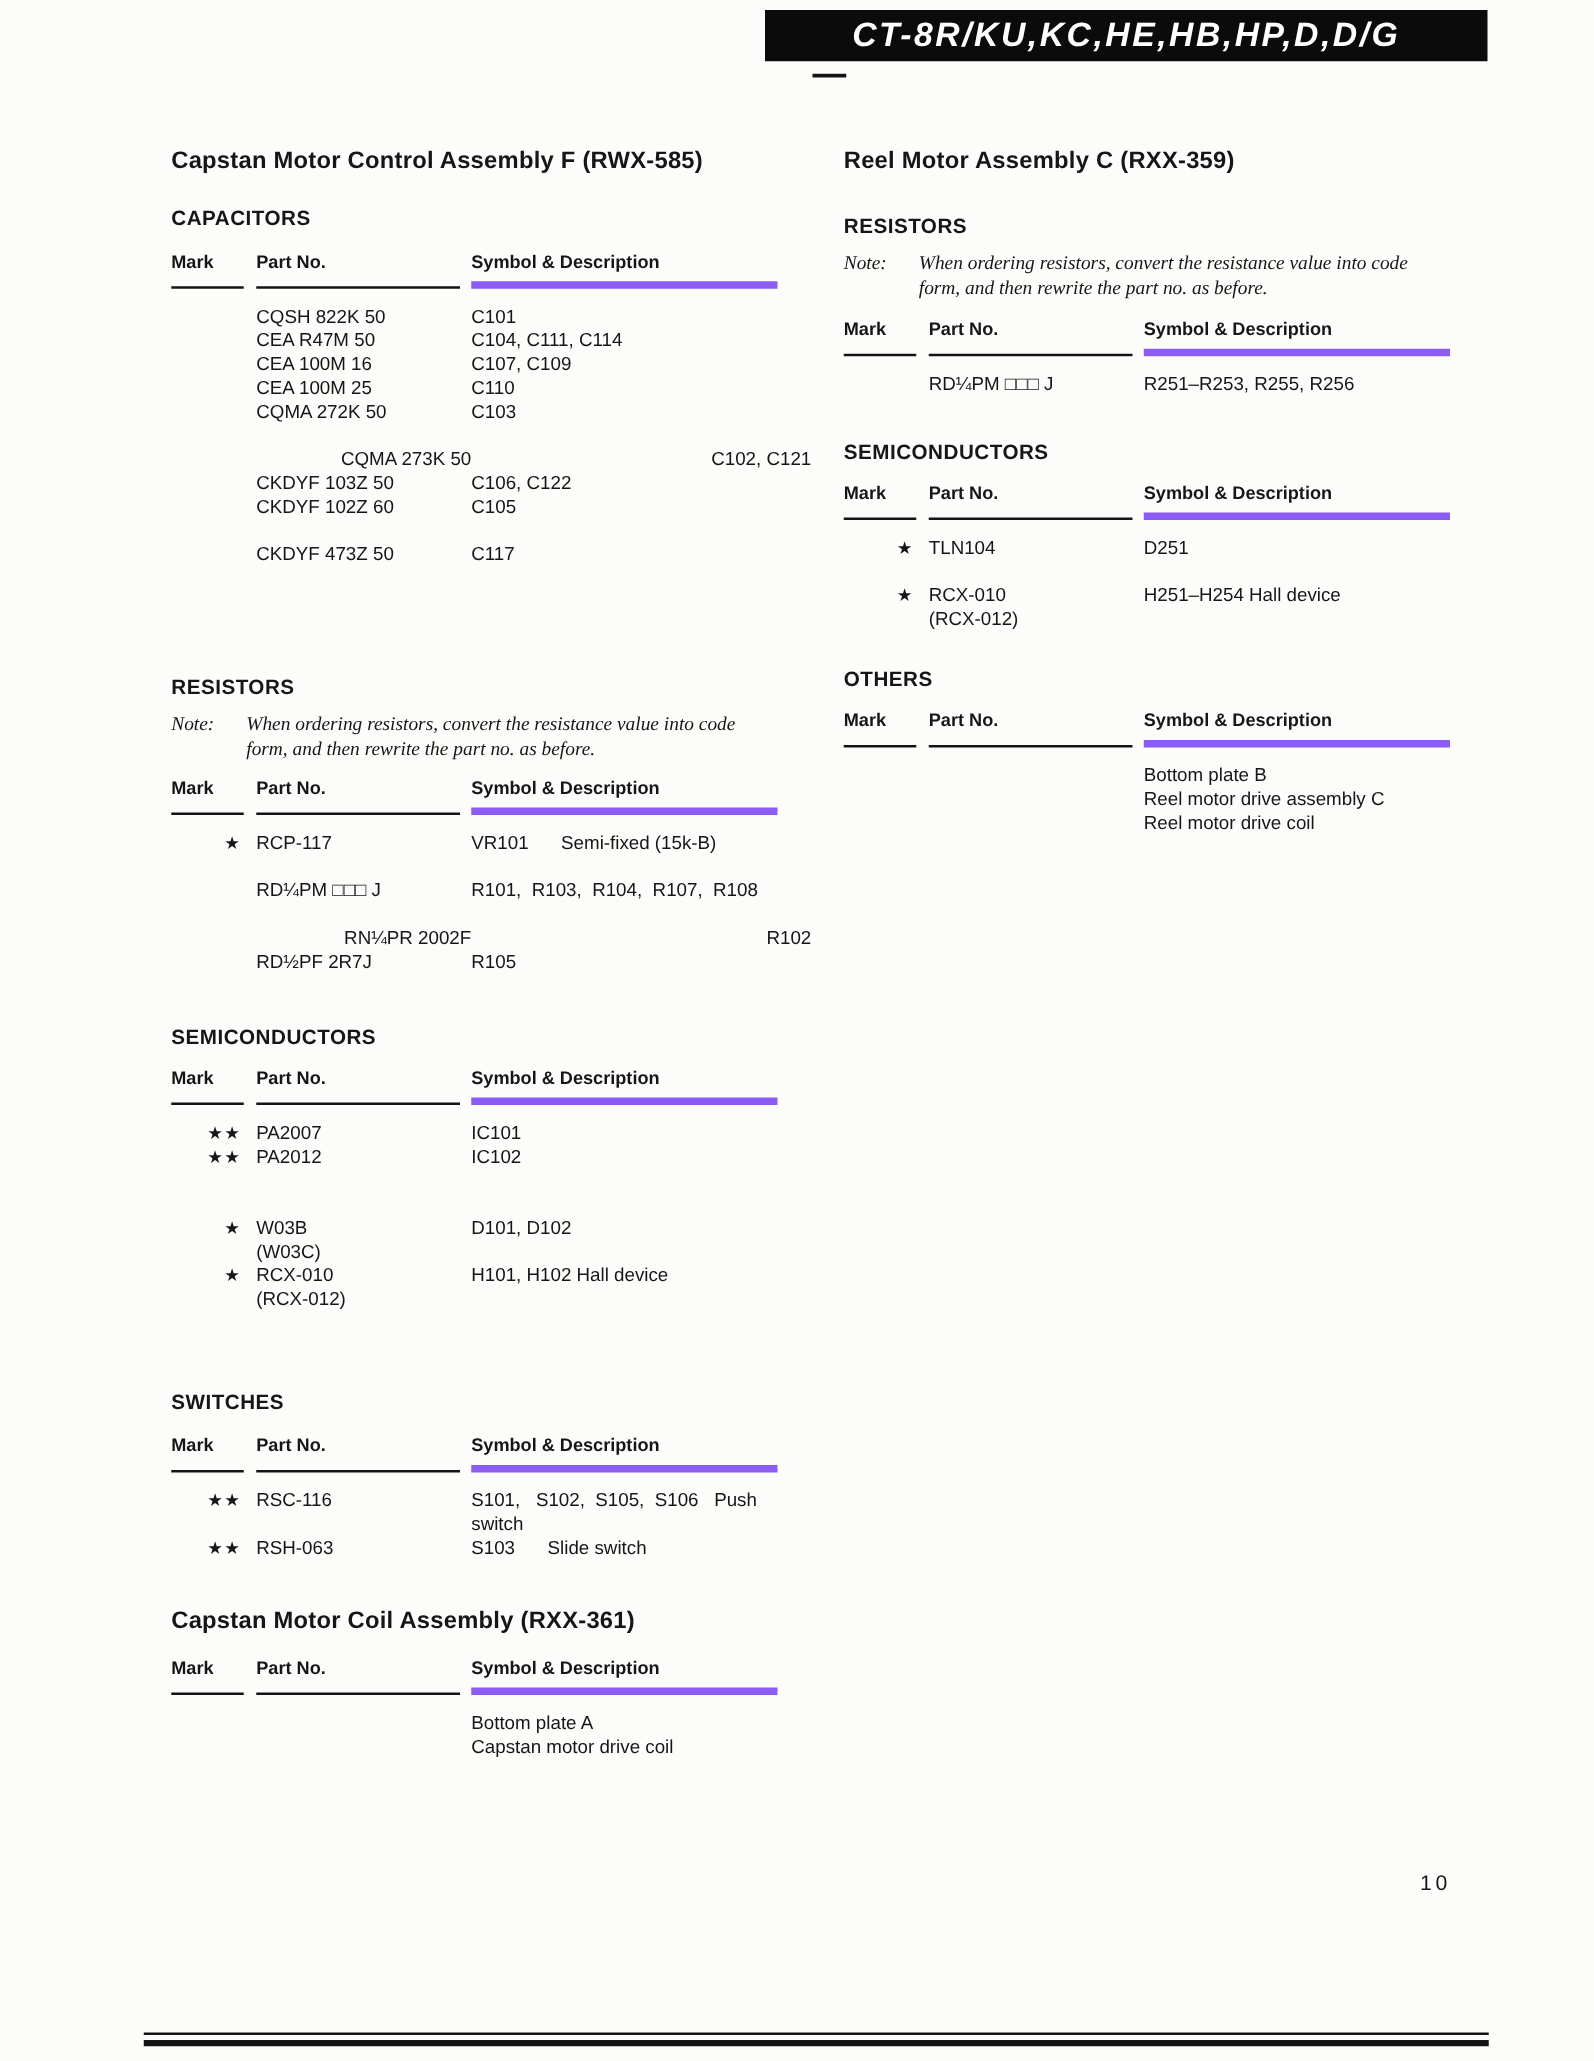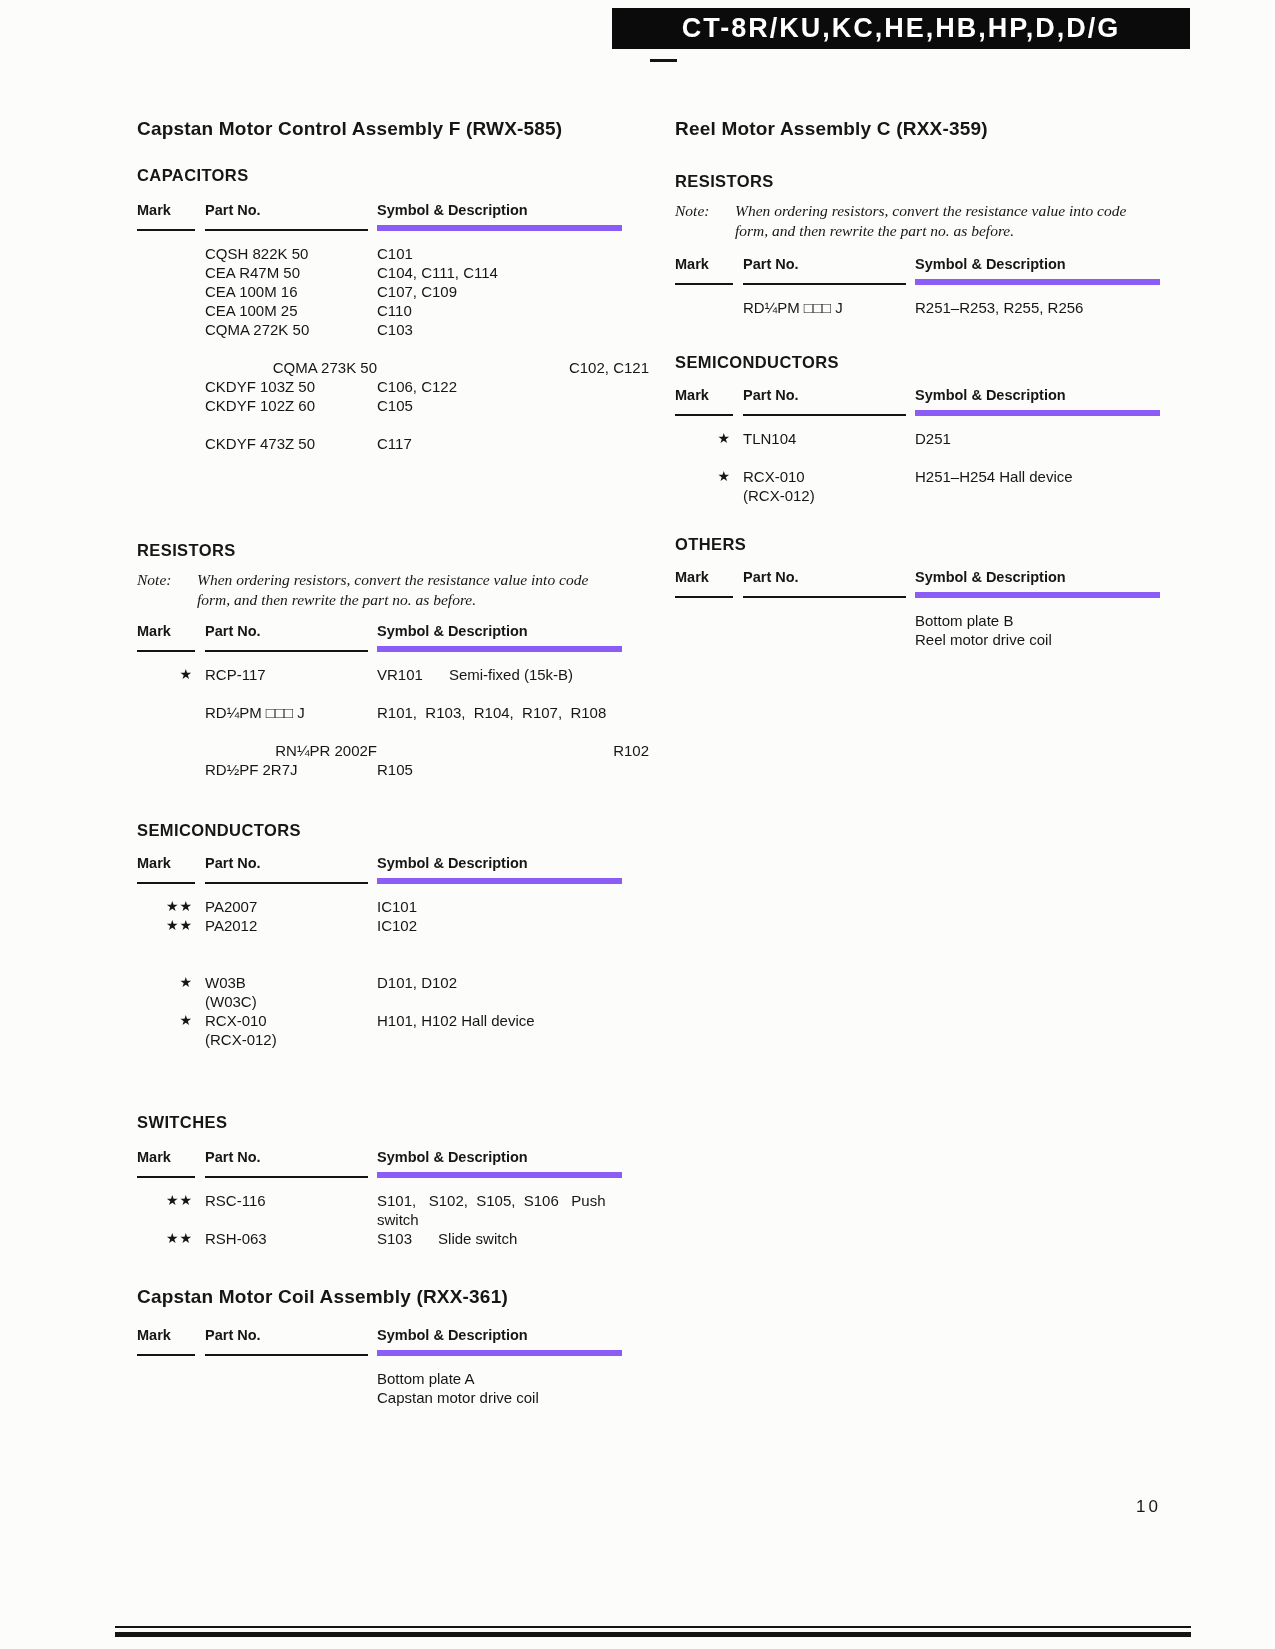--- a/index.html
+++ b/index.html
@@ -8,21 +8,21 @@
   .page {
     position:relative; width:1275px; height:1649px; margin:0 auto;
     background:#fcfcfa; overflow:hidden;
   }
 
   
   .model-bar {
     position:absolute; left:612px; top:8px; width:578px; height:41px;
     background:#0b0b0b; color:#ffffff;
     display:flex; align-items:center; justify-content:center;
-    font-size:27px; font-weight:bold; letter-spacing:2px; white-space:nowrap;
+    font-size:27px; font-weight:bold; letter-spacing:2px; white-space:nowrap;font-style:italic;
   }
   .bar-dash { position:absolute; left:650px; top:59px; width:27px; height:3px; background:#141414; }
 
   
   .col-left  { position:absolute; left:137px; top:118px; width:512px; }
   .col-right { position:absolute; left:675px; top:118px; width:512px; }
 
   .asm-title { font-size:19px; font-weight:bold; letter-spacing:0.2px; }
   .sec-heading { font-size:16.5px; font-weight:bold; letter-spacing:0.4px; }
 
@@ -293,20 +293,25 @@
         <span class="h-desc">Symbol &amp; Description</span>
       </div>
       <div class="trow">
         <span class="c-mark"></span>
         <span class="c-part"><span></span></span>
         <span class="c-desc"><span>Bottom plate B</span><span class="descnote"></span></span>
       </div>
         <div class="trow">
         <span class="c-mark"></span>
         <span class="c-part"><span></span></span>
+        <span class="c-desc"><span>Reel motor drive assembly C</span><span class="descnote"></span></span>
+      </div>
+        <div class="trow">
+        <span class="c-mark"></span>
+        <span class="c-part"><span></span></span>
         <span class="c-desc"><span>Reel motor drive coil</span><span class="descnote"></span></span>
       </div>
     </div>
 
   </div>
 
   <div class="page-number">10</div>
   <div class="footer-rule-thin"></div>
   <div class="footer-rule-thick"></div>
 

